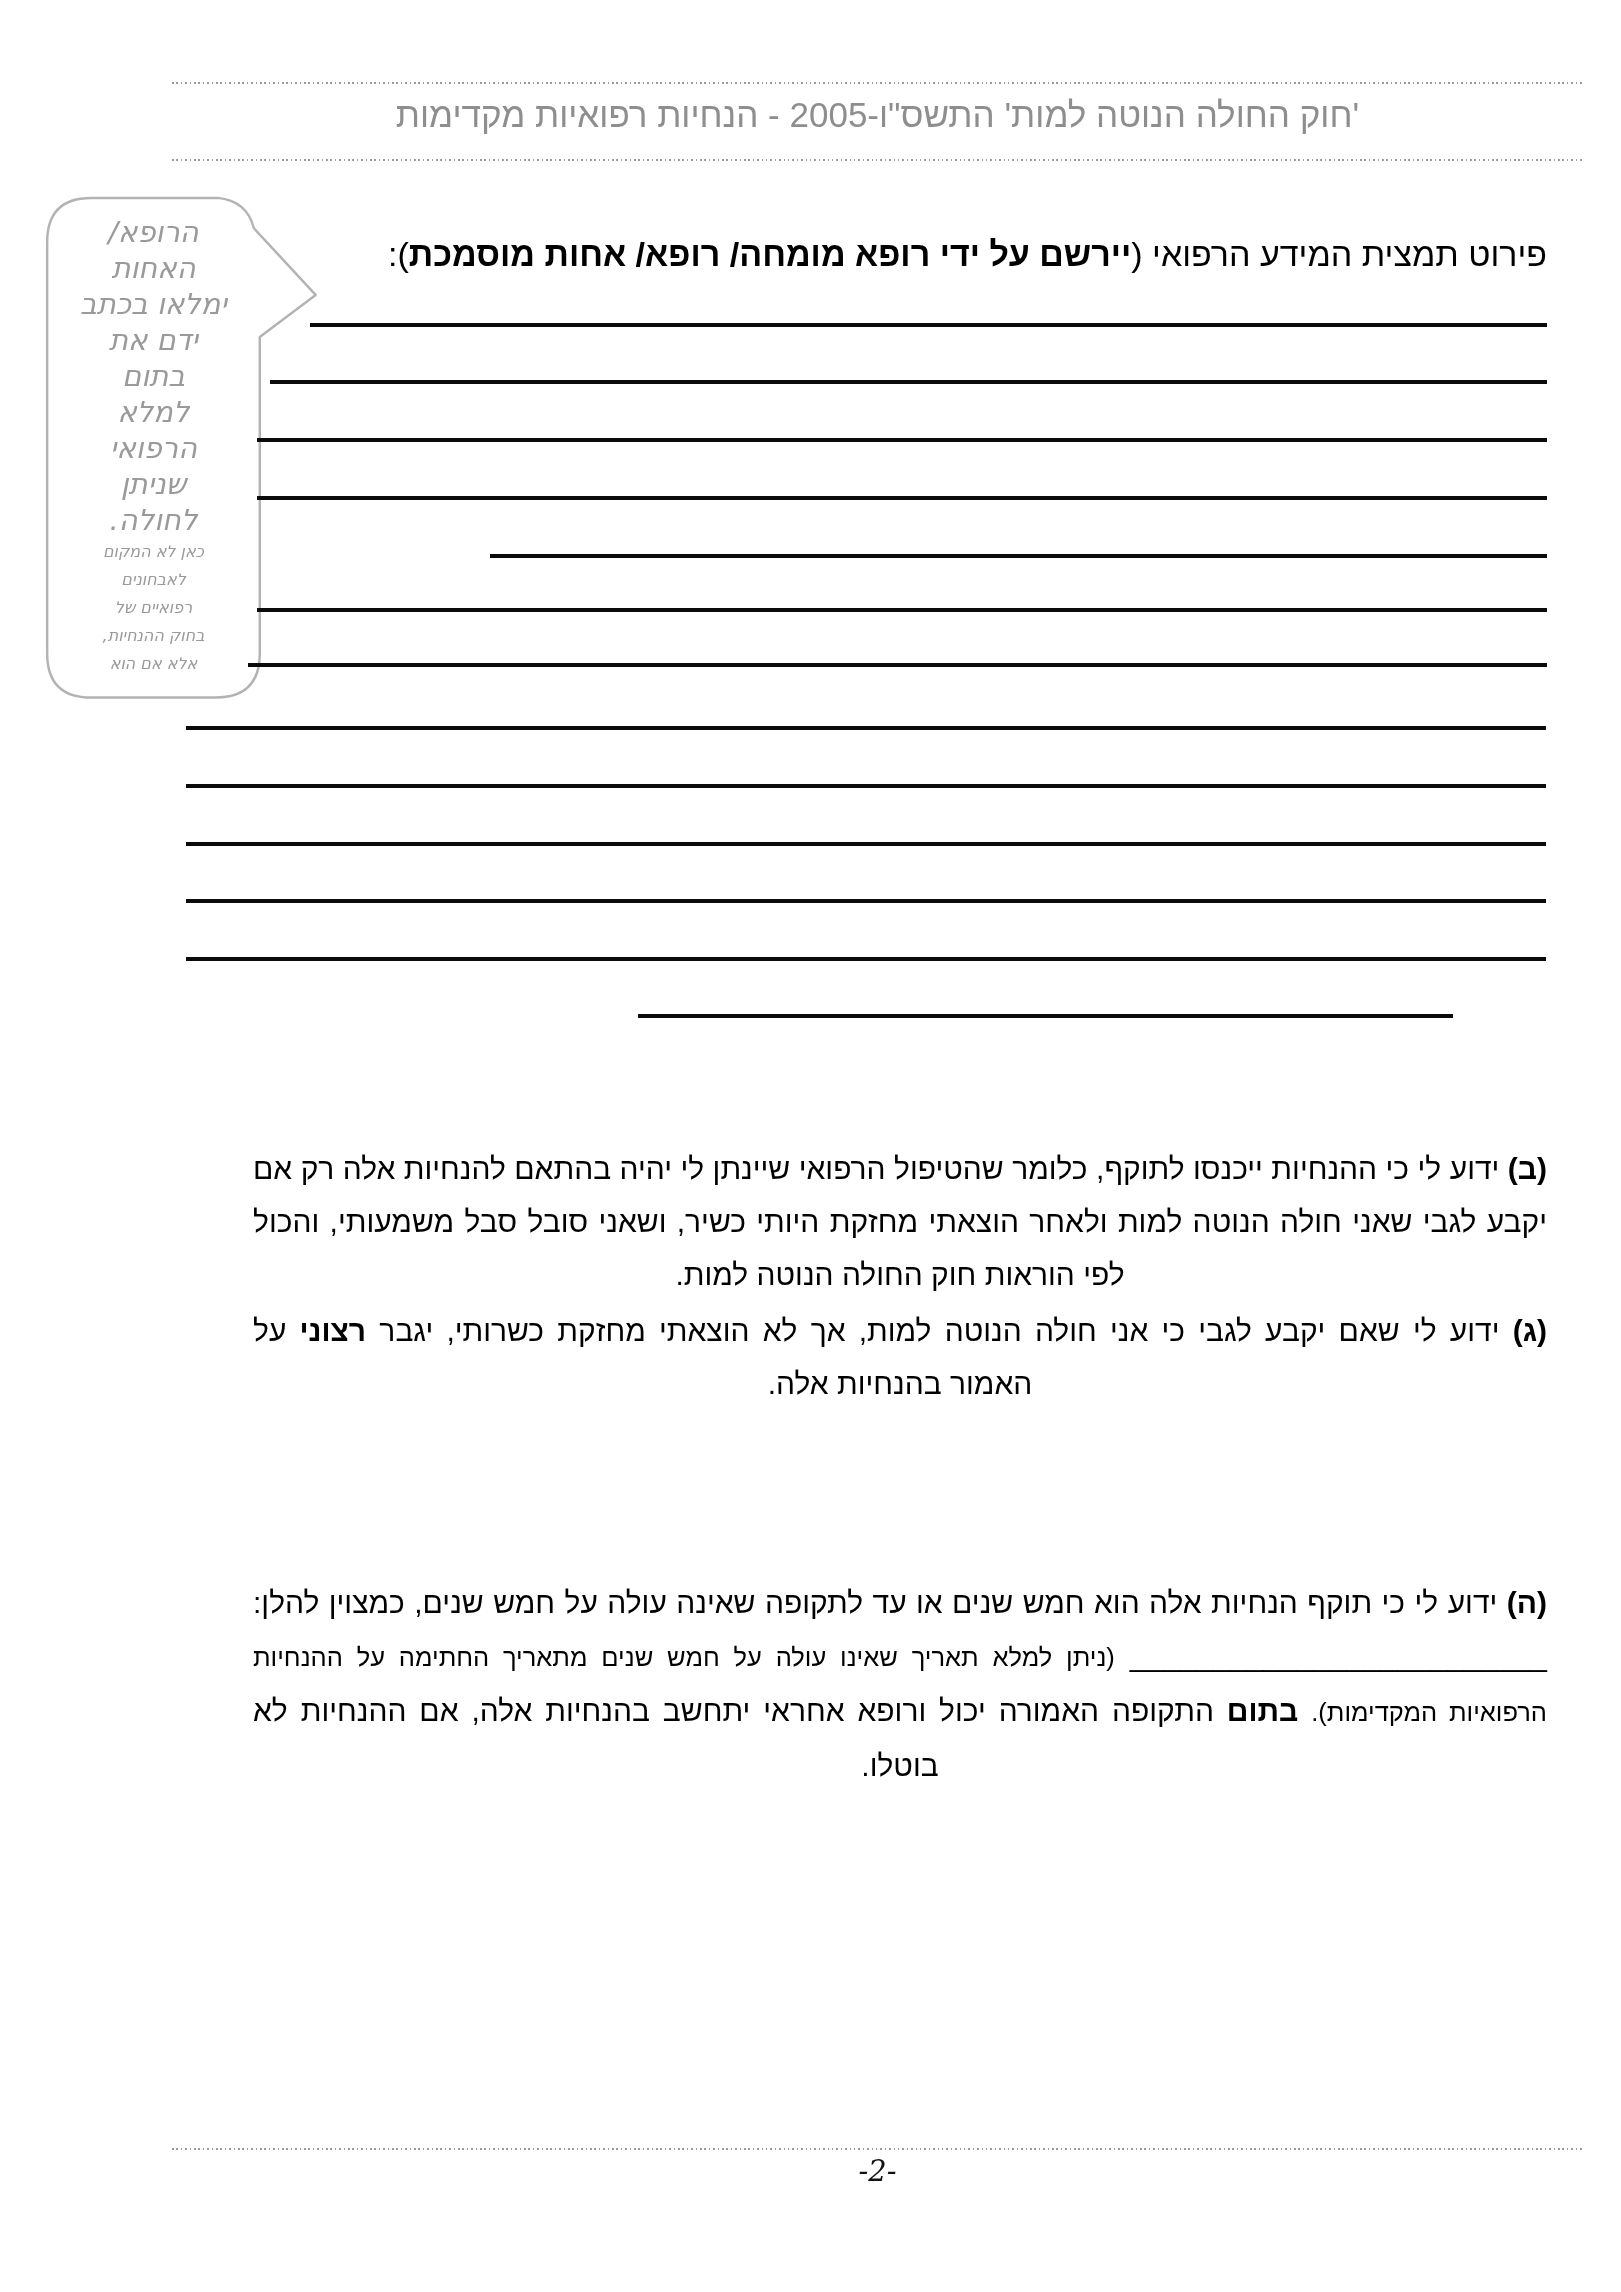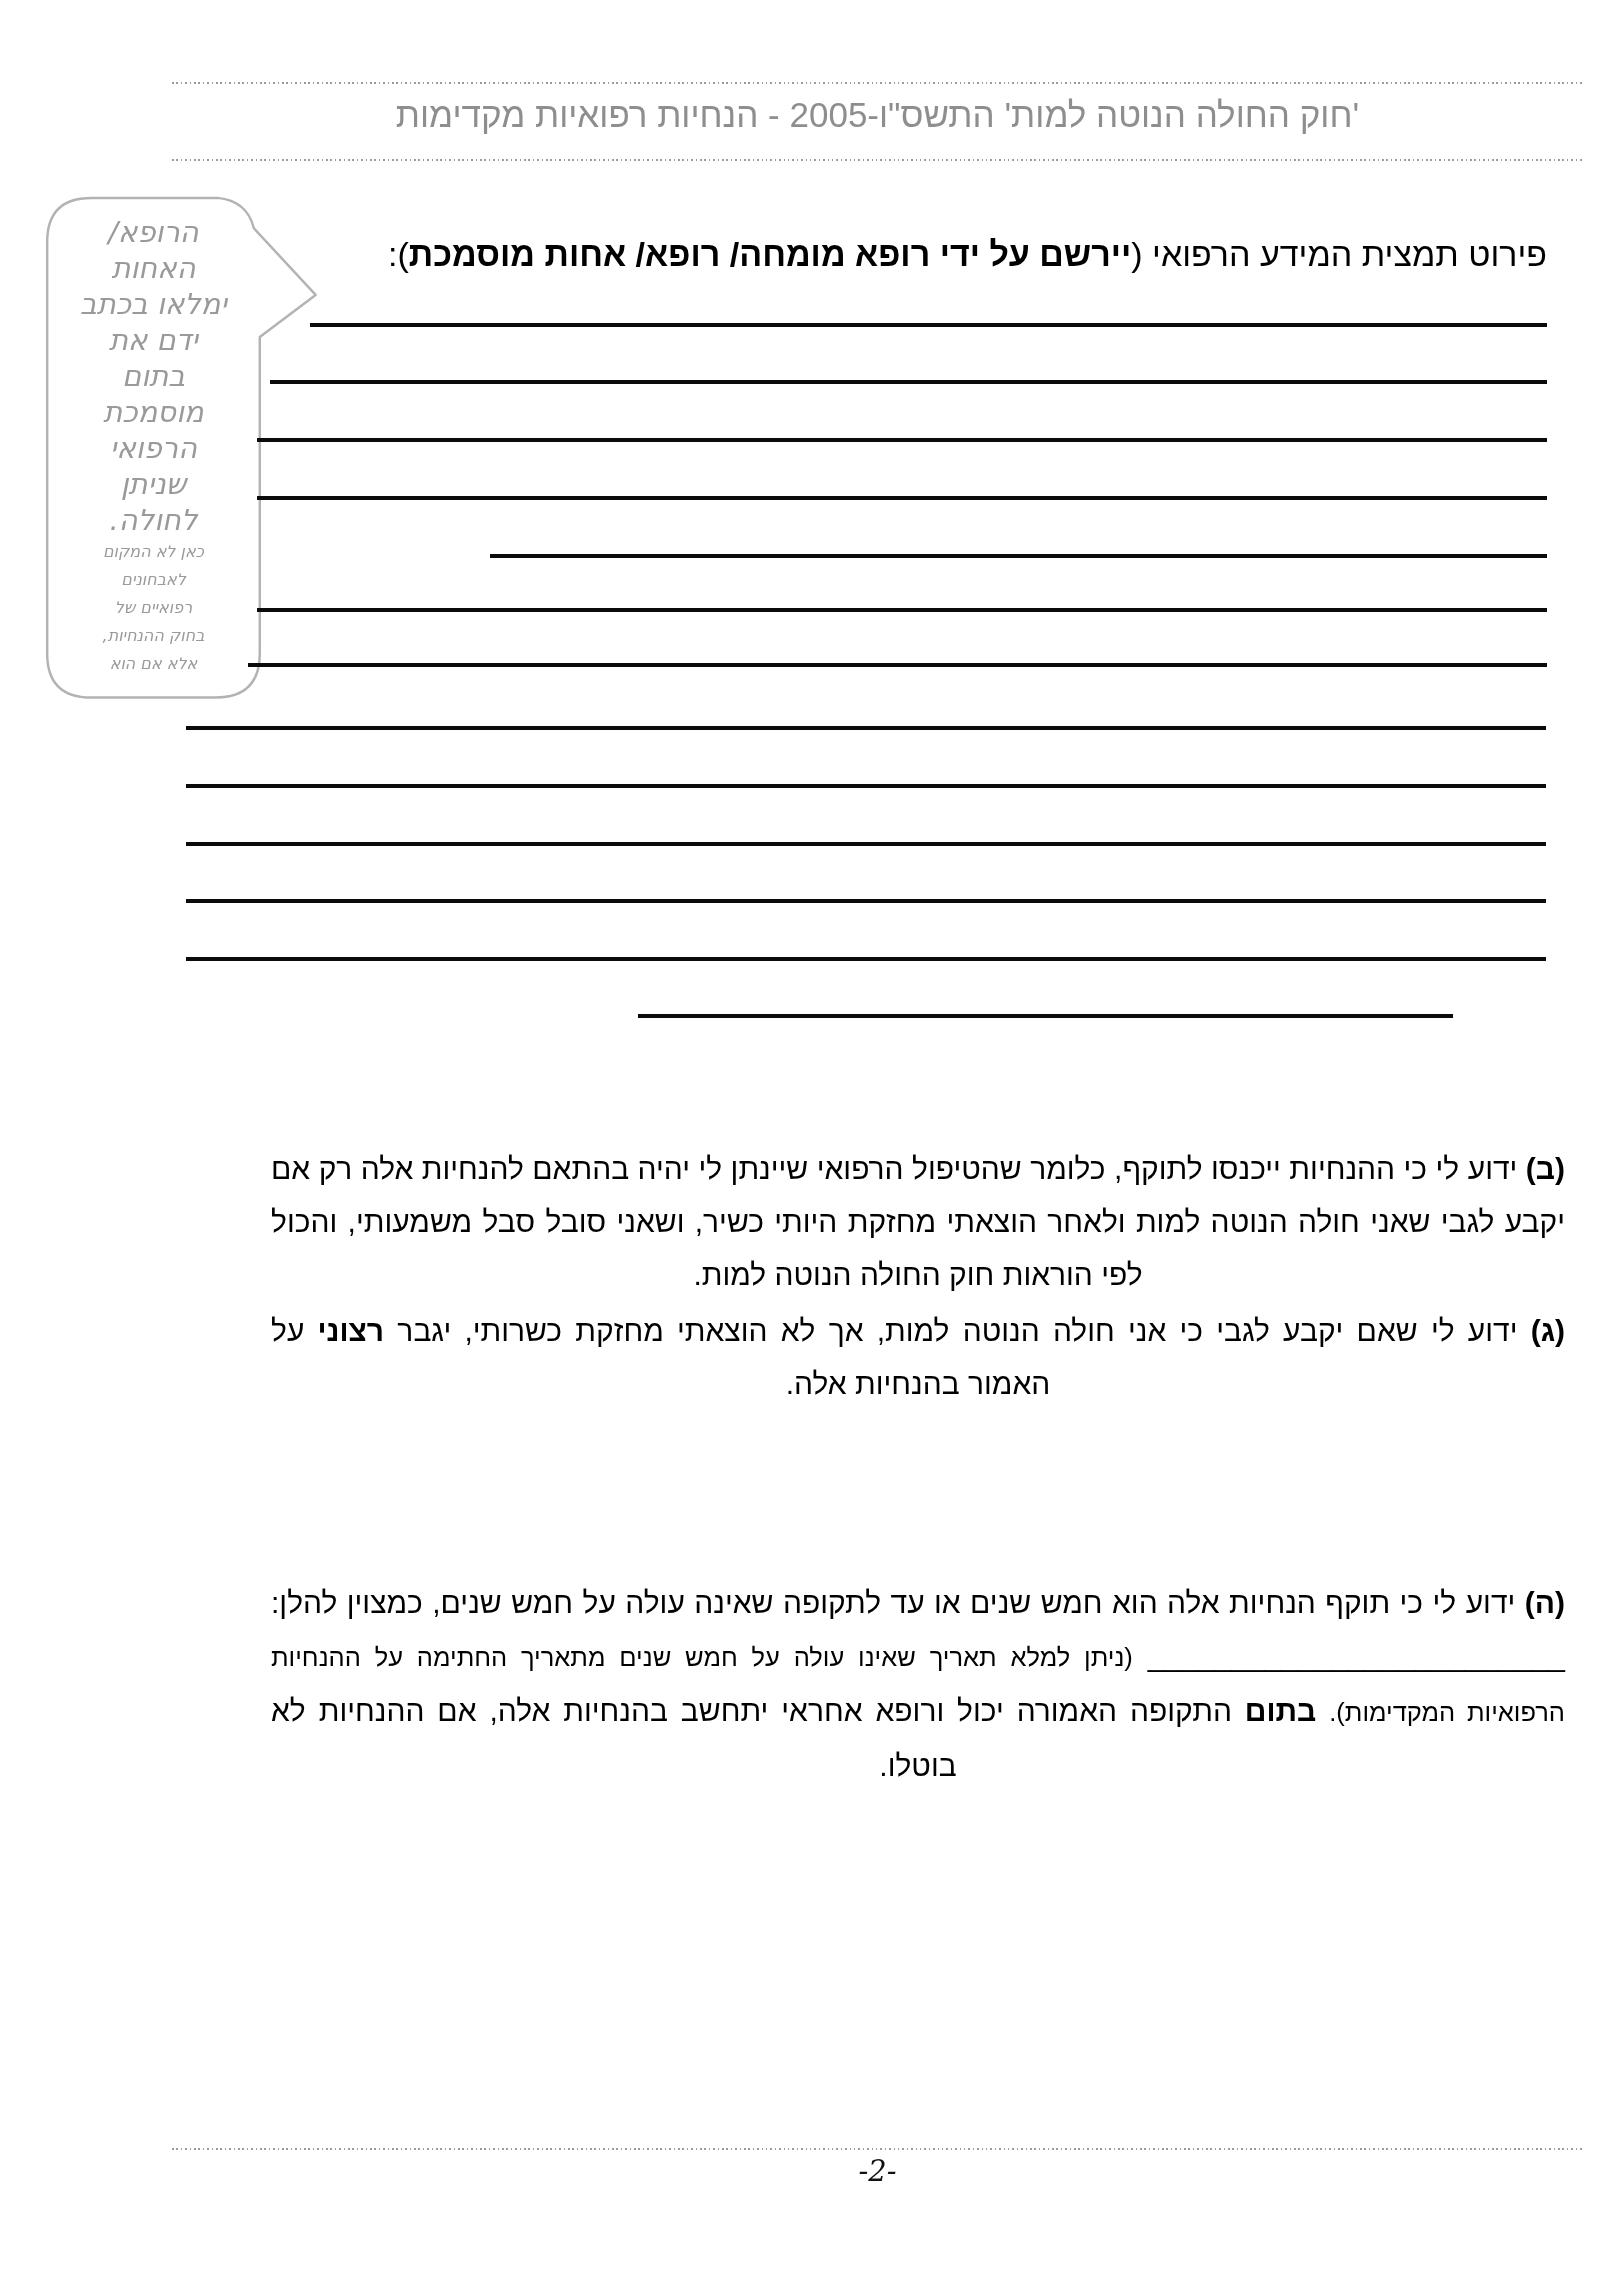--- a/index.html
+++ b/index.html
@@ -22,21 +22,21 @@
   .callout-svg{position:absolute;left:0;top:0;width:353px;height:725px;}
   .callout-text{position:absolute;left:49px;top:214px;width:209px;direction:rtl;text-align:center;
     color:#9a9a9a;font-family:"DejaVu Sans",sans-serif;font-style:italic;}
   .callout-large div{font-size:29px;line-height:36px;}
   .callout-small div{font-size:16px;line-height:28px;}
 
   
   .wline{position:absolute;height:3.9px;background:#0b0b0b;}
 
   
-  .para{position:absolute;left:271px;width:1294px;direction:rtl;
+  .para{position:absolute;left:253px;width:1294px;direction:rtl;
     text-align:justify;text-align-last:center;
     font:30px/53px "Liberation Sans",sans-serif;color:#000;}
   .para .b{font-weight:bold;}
   .para .sm{font-size:25.5px;}
 
   
   .page-number{position:absolute;top:2154px;left:172px;width:1411px;text-align:center;
     font-family:"DejaVu Serif",serif;font-style:italic;font-size:29px;color:#111;}
 </style>
 </head>
@@ -52,21 +52,21 @@
     <svg class="callout-svg" viewBox="0 0 360 740">
       <path d="M 93 202 H 222 Q 252 205 259 233 L 322 301 L 265 344 V 667 Q 265 712 220 712 H 93 Q 48 712 48 667 V 247 Q 48 202 93 202 Z" fill="#ffffff" stroke="#b3b3b3" stroke-width="2.5" stroke-linejoin="round"></path>
     </svg>
     <div class="callout-text">
       <div class="callout-large">
           <div>הרופא/</div>
           <div>האחות</div>
           <div>ימלאו בכתב</div>
           <div>ידם את</div>
           <div>בתום</div>
-          <div>מוסמכת</div>
+          <div>למלא</div>
           <div>הרפואי</div>
           <div>שניתן</div>
           <div>לחולה.</div>
         </div>
       <div class="callout-small">
           <div>כאן לא המקום</div>
           <div>לאבחונים</div>
           <div>רפואיים של</div>
           <div>בחוק ההנחיות,</div>
           <div>אלא אם הוא</div>

